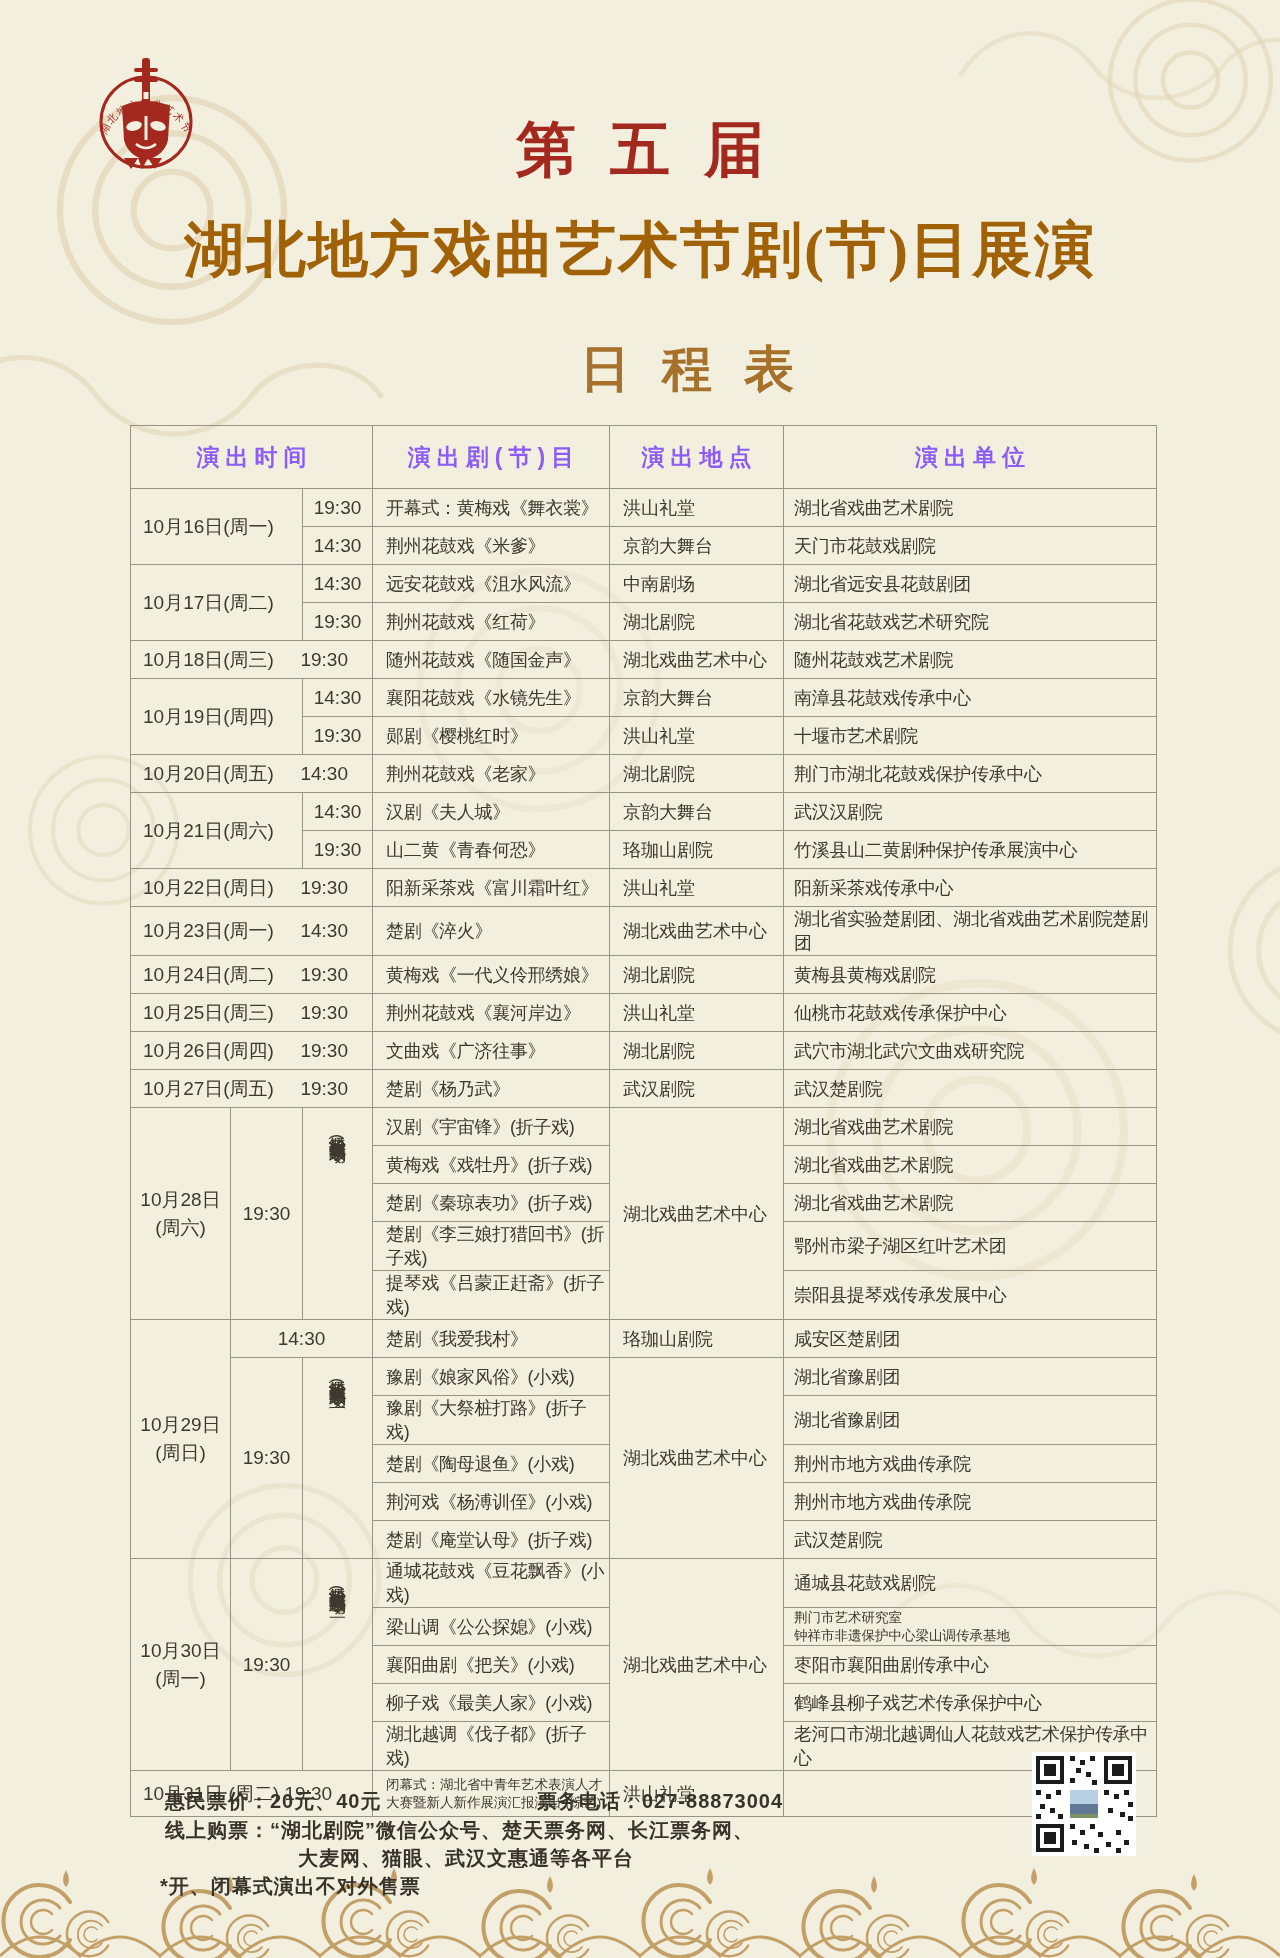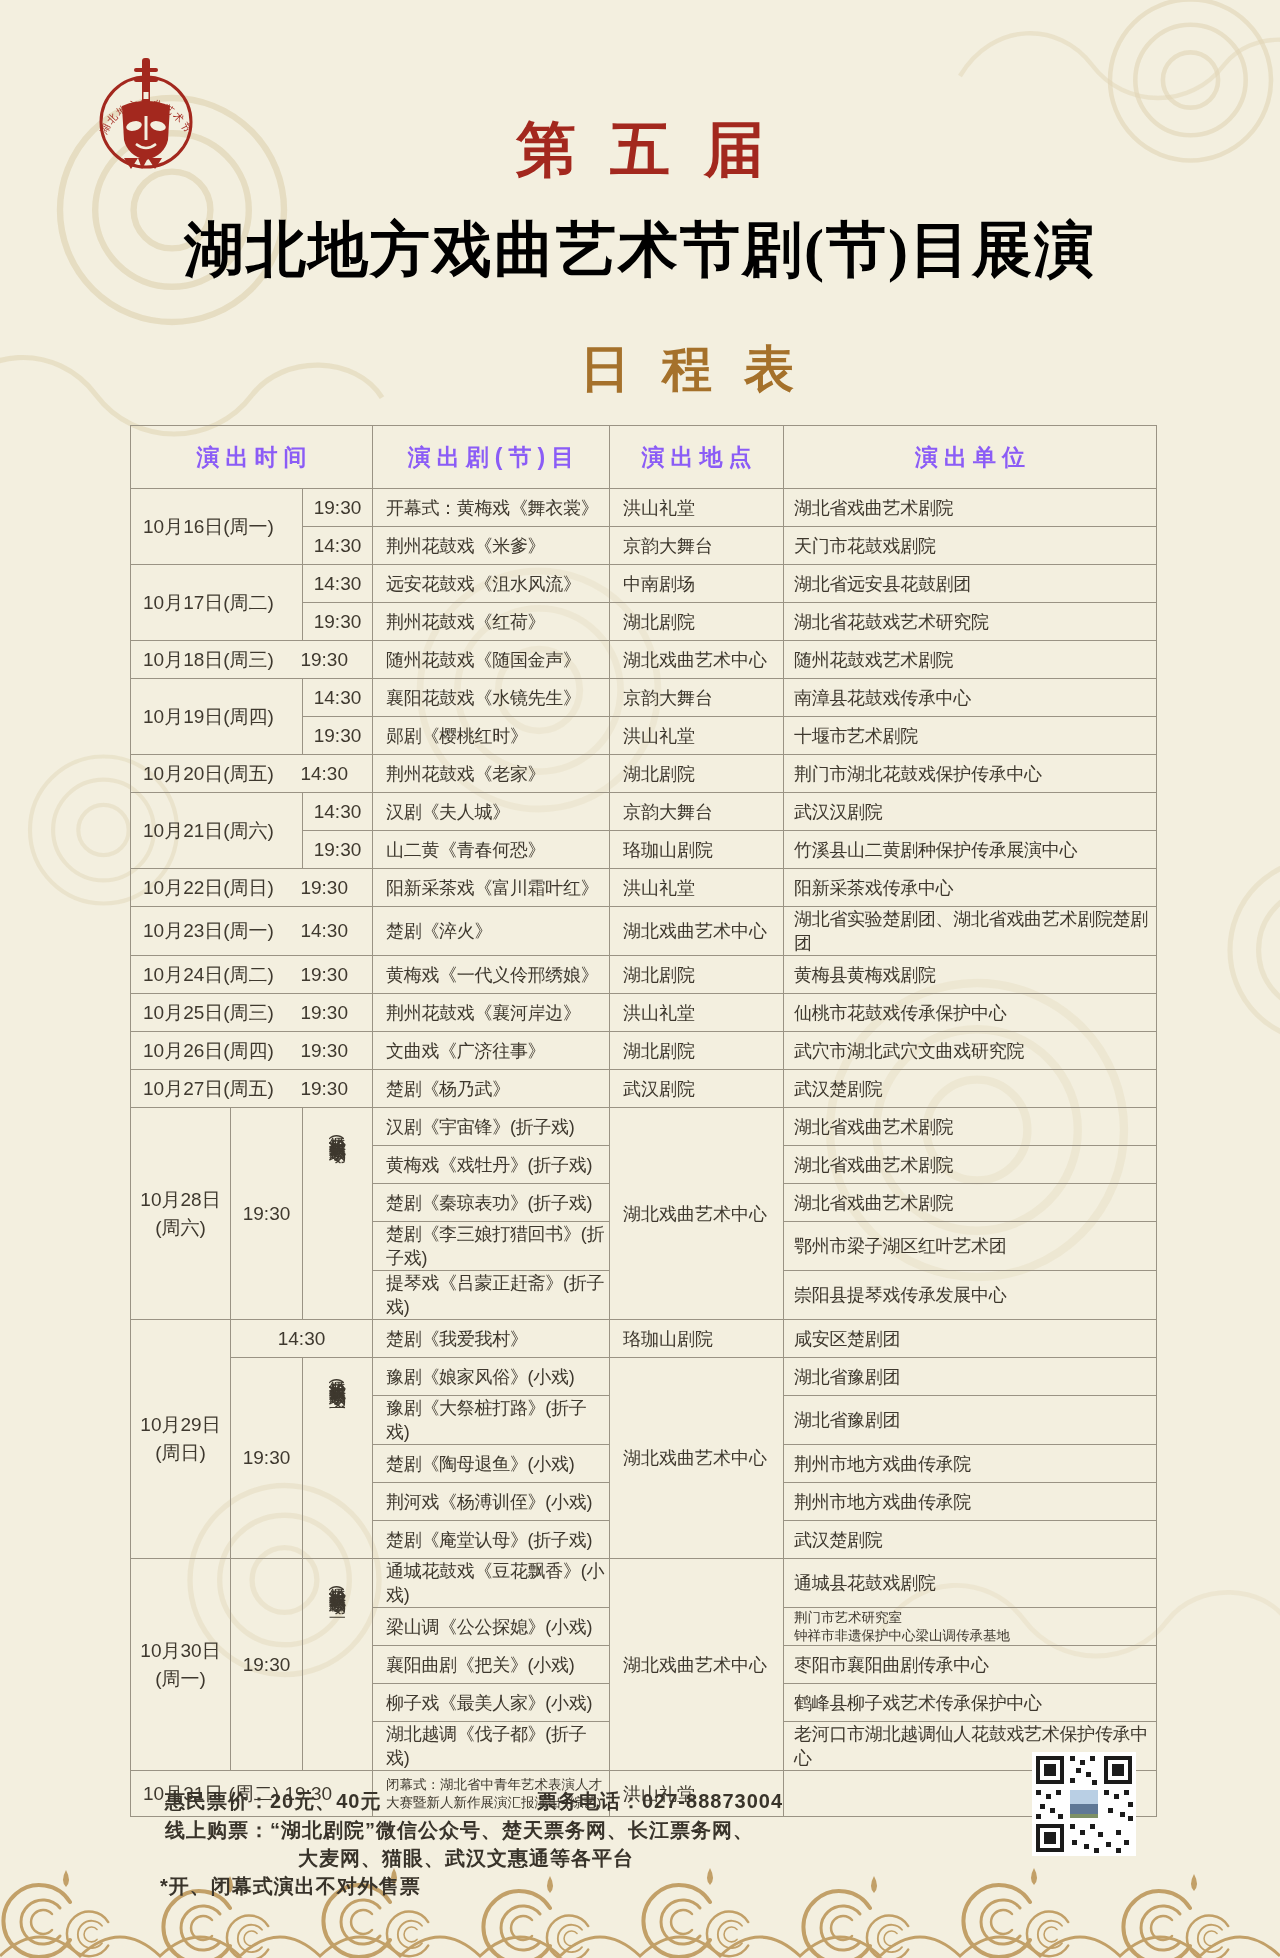--- a/index.html
+++ b/index.html
@@ -6,21 +6,21 @@
   .page{position:relative;width:1280px;height:1958px;background:#f3efdf;overflow:hidden;
         font-family:"Liberation Sans","DejaVu Sans",sans-serif;color:#3e382e;}
   .deco{position:absolute;pointer-events:none;z-index:0;}
   .layer{position:absolute;z-index:2;}
 
   .edition{top:120px;left:0;width:1280px;text-align:center;
            font-family:"Liberation Serif","DejaVu Serif",serif;font-weight:bold;
            font-size:60px;line-height:1;color:#a3281e;letter-spacing:34px;text-indent:34px;}
   .main-title{top:220px;left:0;width:1280px;text-align:center;
            font-family:"Liberation Serif","DejaVu Serif",serif;font-weight:bold;
-           font-size:60px;line-height:1;color:#000000;letter-spacing:2px;}
+           font-size:60px;line-height:1;color:#a16207;letter-spacing:2px;}
   .subtitle{top:344px;left:0;width:1280px;text-align:center;
            font-family:"Liberation Serif","DejaVu Serif",serif;font-weight:bold;
            font-size:50px;line-height:1;color:#a5712b;letter-spacing:32px;text-indent:32px;margin-left:47px;}
 
   table.sched{position:absolute;left:130px;top:425px;width:1026px;z-index:2;
         border-collapse:collapse;table-layout:fixed;background:transparent;}
   .sched td,.sched th{border:1px solid #9a9384;padding:0;vertical-align:middle;
         font-size:19px;color:#3e382e;overflow:hidden;}
   .sched thead tr{height:63px;}
   .sched tbody tr{height:38px;}

